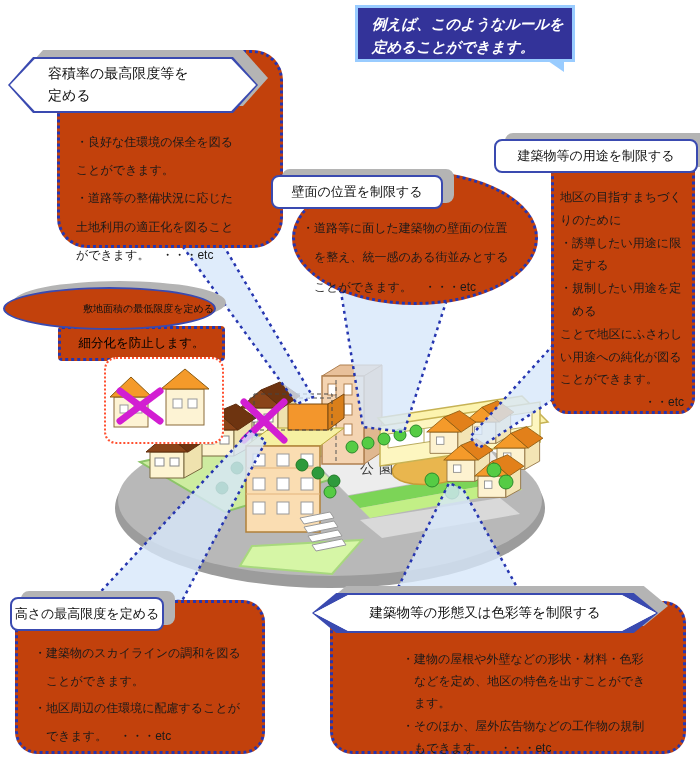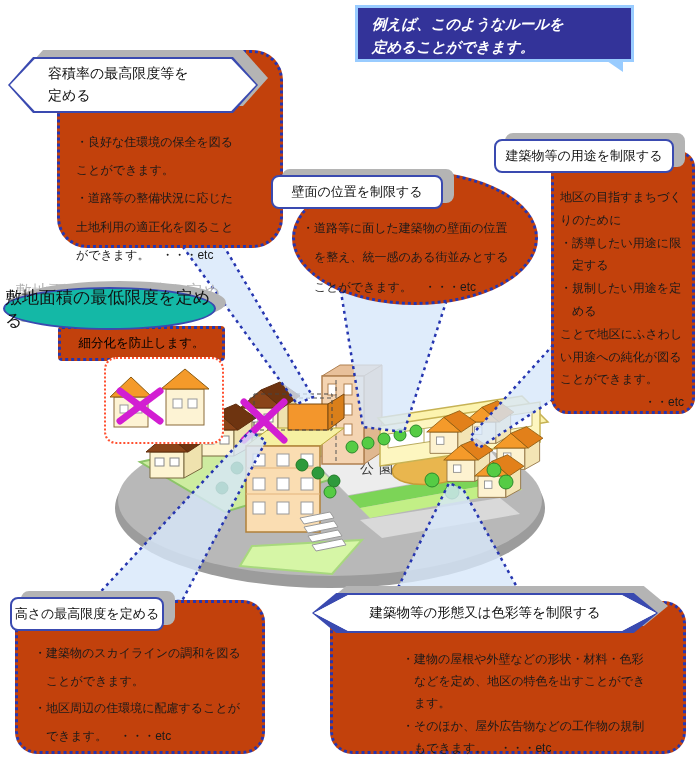--- a/index.html
+++ b/index.html
@@ -8,33 +8,33 @@
 
   
   #town-svg{position:absolute;left:0;top:0;z-index:1;}
   .bubble{position:absolute;background:#c2410c;border:3px dotted #2636b0;z-index:3;box-sizing:border-box;}
   .btext{position:absolute;white-space:pre-line;font-size:12px;color:#1a1a1a;z-index:4;}
 
   
   .rlabel{position:absolute;background:#fff;border:2px solid #3a4ab0;border-radius:8px;
           display:flex;align-items:center;justify-content:center;font-size:13px;color:#111;
           filter:drop-shadow(11px -6px 0px #b4b4b4);z-index:5;box-sizing:border-box;}
-  .ellipse-label{position:absolute;background:#14b8a6;border:2px solid #3a4ab0;border-radius:50%;
-          display:flex;align-items:center;justify-content:flex-start;font-size:17px;color:#111;
+  .ellipse-label{position:absolute;background:#c2410c;border:2px solid #3a4ab0;border-radius:50%;
+          display:flex;align-items:center;justify-content:flex-end;font-size:10px;color:#111;
           filter:drop-shadow(10px -6px 0px #b4b4b4);z-index:5;box-sizing:border-box;}
   .hexwrap{position:absolute;filter:drop-shadow(10px -7px 0px #b4b4b4);z-index:5;}
   .hex-border{position:absolute;inset:0;background:#3a4ab0;
           clip-path:polygon(0% 50%,10% 0%,90% 0%,100% 50%,90% 100%,10% 100%);}
   .hex-border::after{content:"";position:absolute;inset:2px;background:#fff;
           clip-path:polygon(0% 50%,10% 0%,90% 0%,100% 50%,90% 100%,10% 100%);}
   .hex-text{position:absolute;inset:0;display:flex;align-items:center;white-space:pre-line;
           font-size:14px;line-height:1.55;color:#111;}
 
   
-  #intro-box{position:absolute;left:355px;top:5px;width:279px;height:57px;background:#333399;
+  #intro-box{position:absolute;left:355px;top:5px;width:220px;height:57px;background:#333399;
           border:3px solid #99ccff;z-index:6;box-sizing:border-box;padding:5px 0 0 14px;}
   #intro-box .iline{color:#fff;font-size:14.5px;font-weight:bold;font-style:italic;line-height:1.6;}
   #intro-fold{position:absolute;right:8px;bottom:-13px;width:0;height:0;
           border-left:16px solid transparent;border-top:11px solid #99ccff;}
 
   
   #red-inset{position:absolute;left:104px;top:357px;width:120px;height:87px;background:#fff;
           border:2px dotted #ff5030;border-radius:12px;z-index:4;box-sizing:border-box;}
 </style>
 </head>
@@ -261,21 +261,21 @@
 
   <div class="bubble" style="left:292px;top:171px;width:246px;height:134px;border-radius:50%;"></div>
   <div class="rlabel" style="left:271px;top:175px;width:172px;height:34px;">
     <span>壁面の位置を制限する</span>
   </div>
   <div class="btext" style="left:302px;top:214px;width:230px;line-height:2.45;">・道路等に面した建築物の壁面の位置
 　を整え、統一感のある街並みとする
 　ことができます。　・・・etc</div>
 
   <div class="bubble" style="left:551px;top:151px;width:144px;height:263px;border-radius:16px;"></div>
-  <div class="rlabel" style="left:494px;top:139px;width:180px;height:34px;">
+  <div class="rlabel" style="left:494px;top:139px;width:204px;height:34px;">
     <span>建築物等の用途を制限する</span>
   </div>
   <div class="btext" style="left:560px;top:186px;width:130px;line-height:1.9;">地区の目指すまちづく
 りのために
 ・誘導したい用途に限
 　定する
 ・規制したい用途を定
 　める
 ことで地区にふさわし
 い用途への純化が図る

